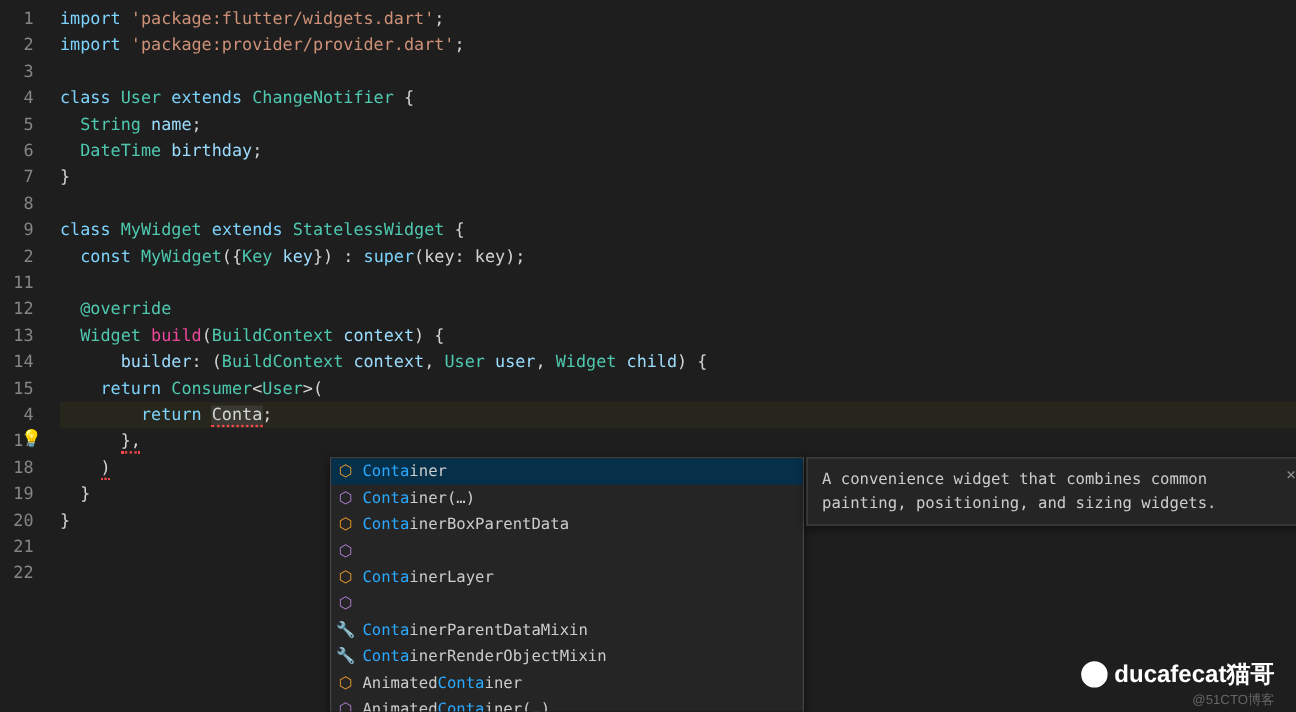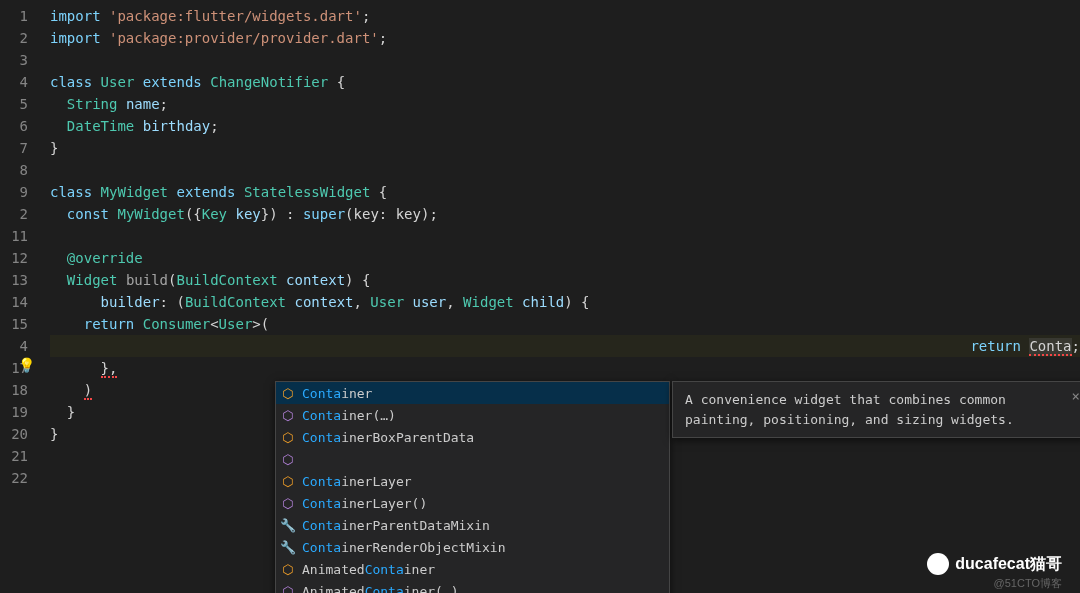--- a/index.html
+++ b/index.html
@@ -26,25 +26,25 @@
 .code {
   flex:1;
   padding-top:5px;
   padding-left:10px;
   position:relative;
 }
 .line { height:22px; line-height:22px; white-space:pre; }
 .kw { color:#7dd3fc; }
 .str { color:#ce9178; }
 .cls { color:#4ec9b0; }
-.fn { color:#a3a3a3; }
+.fn { color:#ec4899; }
 .var { color:#9cdcfe; }
 .punc { color:#d4d4d4; }
 .anno { color:#4ec9b0; }
-.highlight-line { background:rgba(255,255,0,0.04);text-align:right; }
+.highlight-line { background:rgba(255,255,0,0.04); }
 .bulb {
   position:absolute;
   left:-22px;
   top:357px;
   color:#ffcc00;
   font-size:14px;
 }
 .cursor-word { background:rgba(100,100,100,0.3); }
 .red-squiggle { border-bottom:2px dotted #f44747; }
 .suggest-box {
@@ -95,21 +95,21 @@
   font-size:14px;
 }
 .watermark {
   position:absolute;
   right:18px;
   bottom:18px;
   display:flex;
   align-items:center;
   gap:6px;
   color:#fff;
-  font-size:16px;
+  font-size:20px;
   font-weight:bold;
   z-index:20;
   font-family:sans-serif;
 }
 .watermark .bubble {
   width:22px;height:22px;border-radius:50%;
   background:#fff;position:relative;
 }
 .watermark .bubble::after{
   content:"";position:absolute;bottom:-2px;left:3px;
@@ -195,21 +195,20 @@
         </div>
         <div class="suggest-item">
           <span class="suggest-icon ic-method">⬡</span>
         </div>
         <div class="suggest-item">
           <span class="suggest-icon ic-class">⬡</span>
           <span class="suggest-label"><span class="match">Conta</span><span>inerLayer</span></span>
         </div>
         <div class="suggest-item">
           <span class="suggest-icon ic-method">⬡</span>
-          <span class="suggest-label"><span class="match">Conta</span><span>inerLayer()</span></span>
         </div>
         <div class="suggest-item">
           <span class="suggest-icon ic-interface">🔧</span>
           <span class="suggest-label"><span class="match">Conta</span><span>inerParentDataMixin</span></span>
         </div>
         <div class="suggest-item">
           <span class="suggest-icon ic-interface">🔧</span>
           <span class="suggest-label"><span class="match">Conta</span><span>inerRenderObjectMixin</span></span>
         </div>
         <div class="suggest-item">

